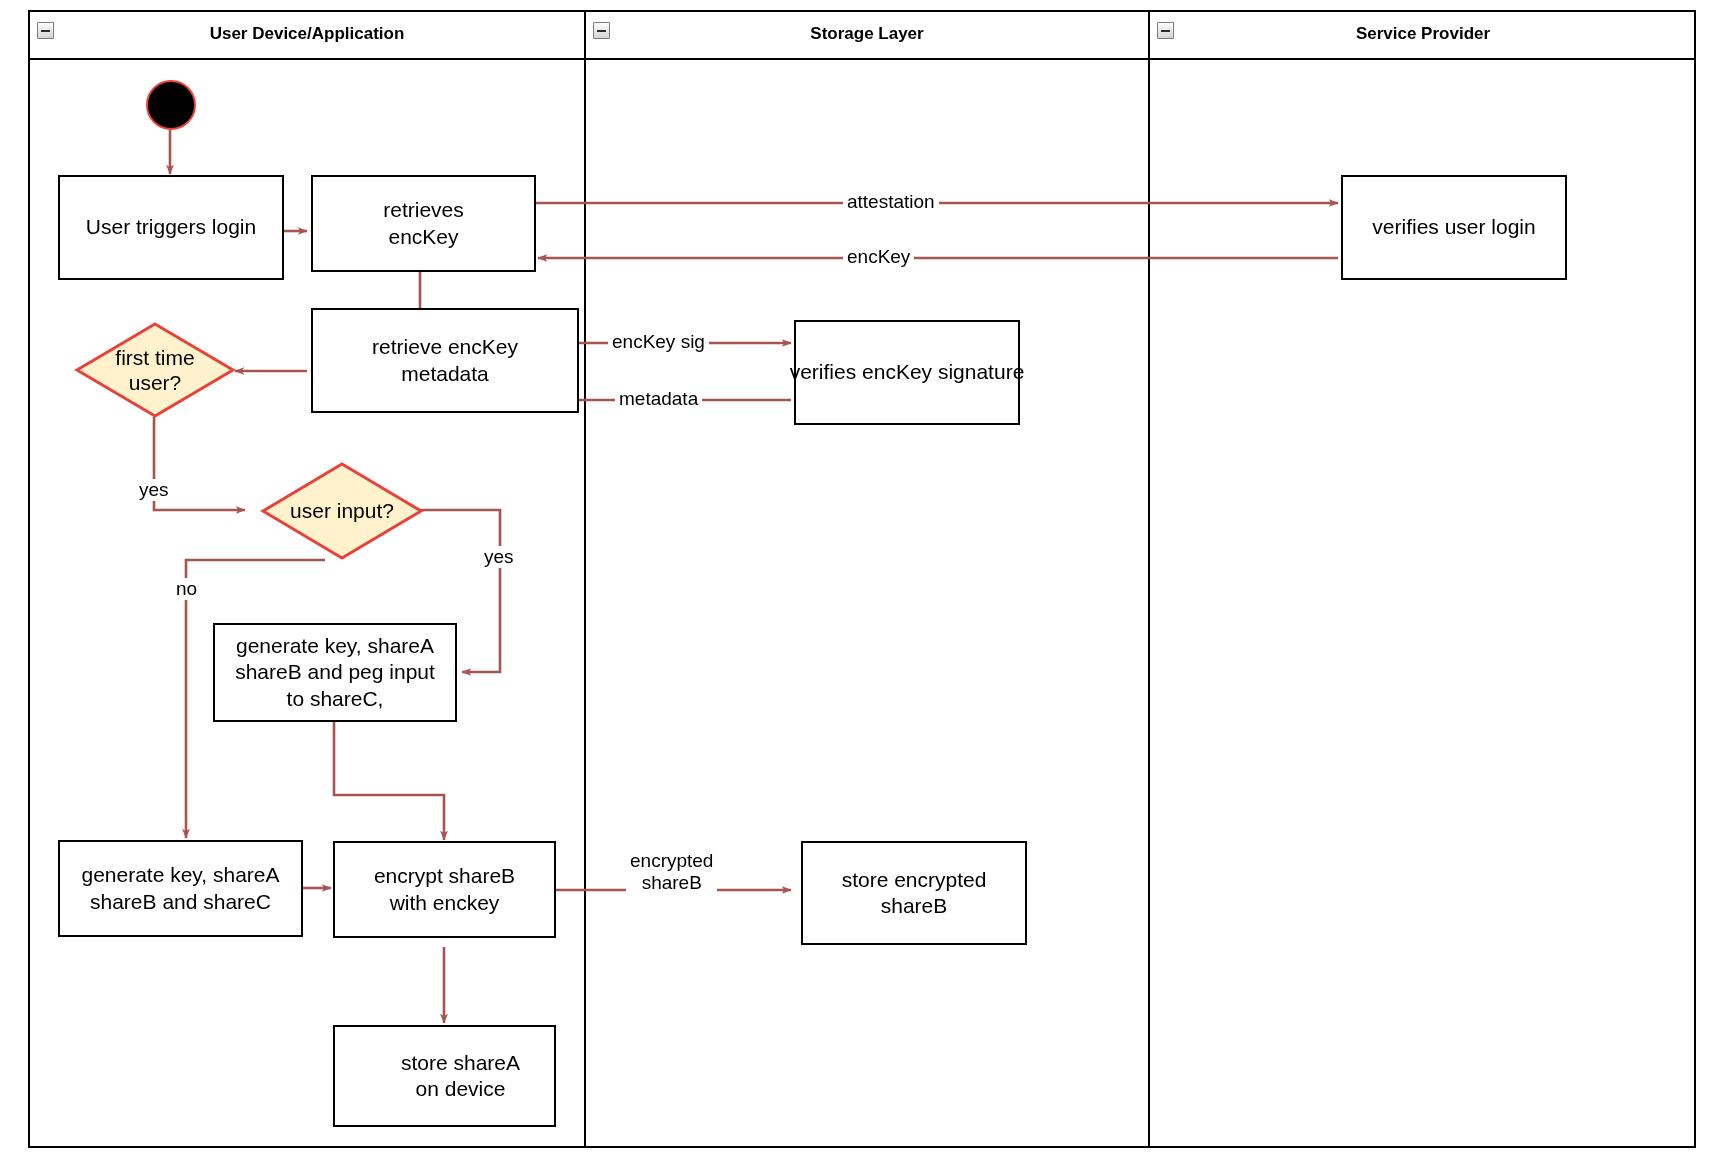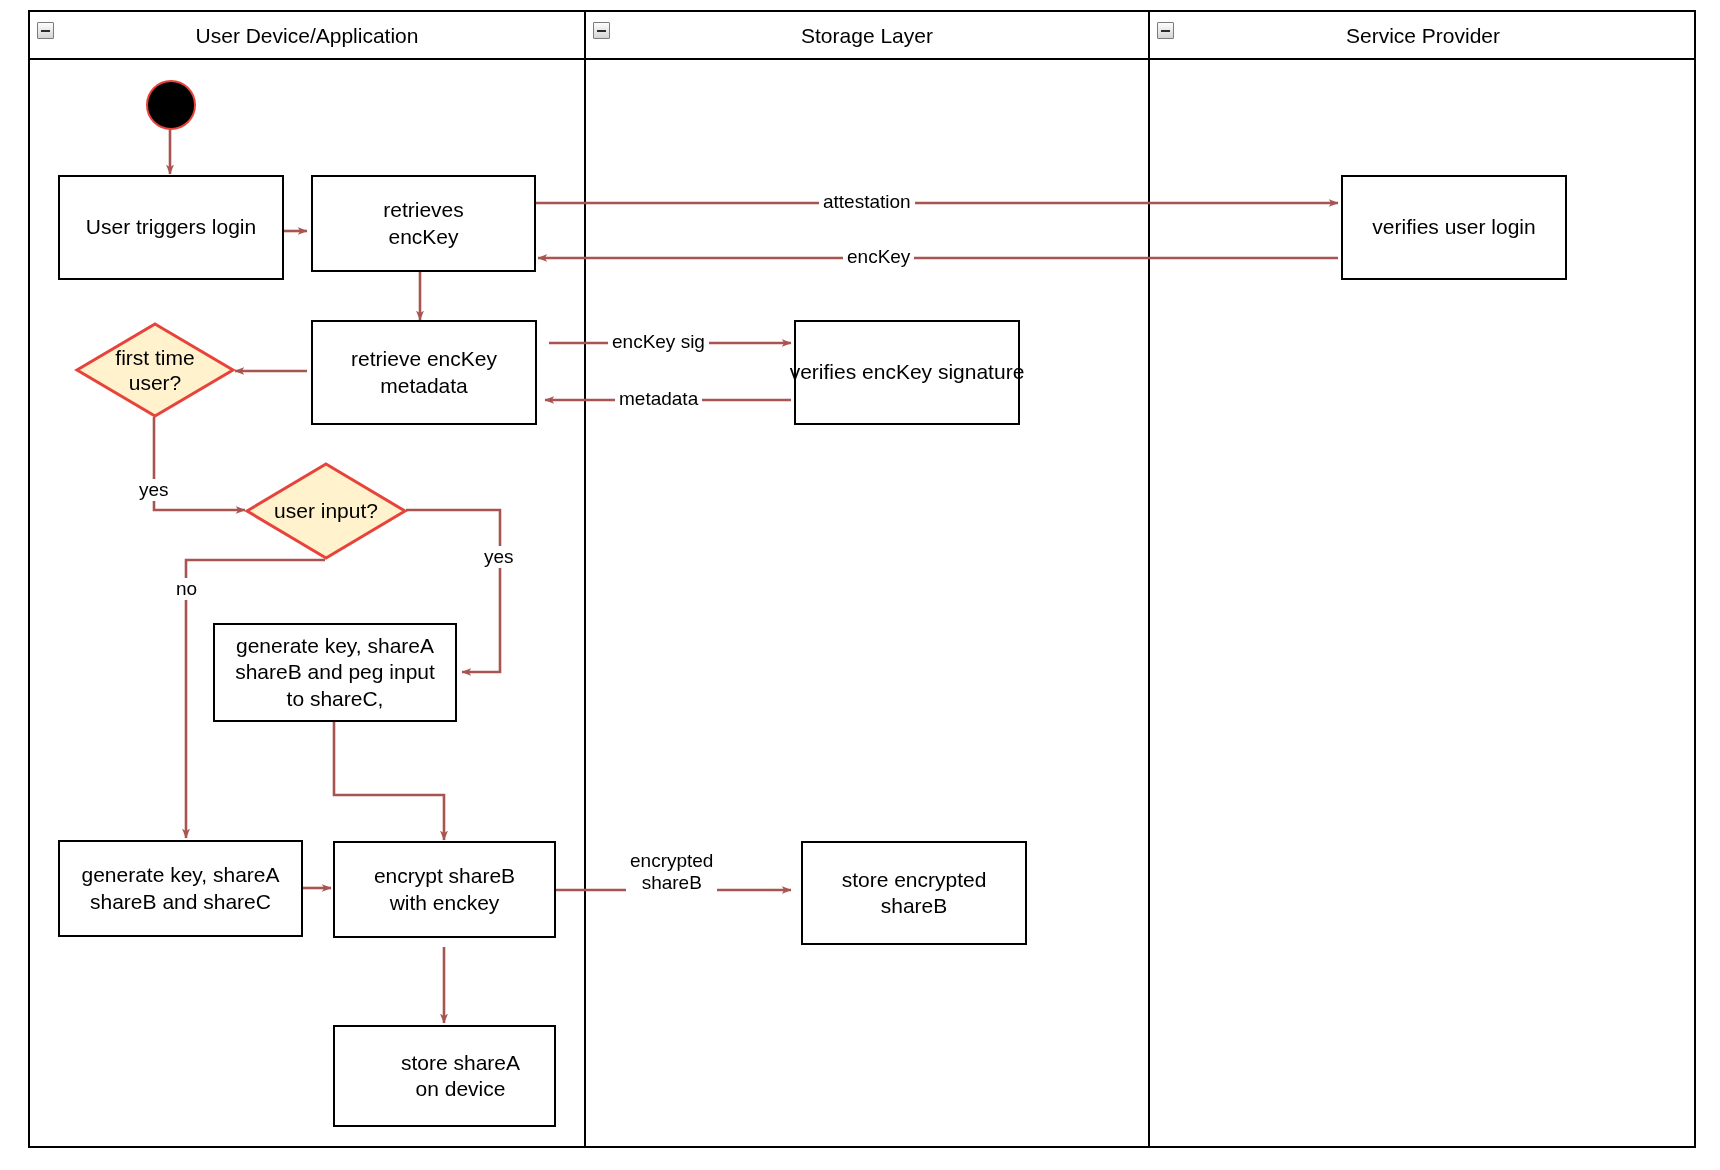--- a/index.html
+++ b/index.html
@@ -7,22 +7,22 @@
   #canvas{position:relative;width:1720px;height:1170px;background:#ffffff;overflow:hidden;}
 
   
   .lane-frame{position:absolute;box-sizing:border-box;border:2px solid #000;}
   .lane-divider{position:absolute;width:2px;background:#000;}
   .lane-header-rule{position:absolute;height:2px;background:#000;}
 
   .lane-title{
     position:absolute;
     text-align:center;
-    font-weight:normal;
-    font-size:21px;
+    font-weight:bold;
+    font-size:17px;
     color:#000;
     line-height:1;
     white-space:nowrap;
   }
 
   
   .collapse-box{
     position:absolute;
     width:17px;height:17px;
     box-sizing:border-box;
@@ -154,34 +154,34 @@
 
   <div class="start-node" style="left:146px;top:80px;width:50px;height:50px;"></div>
 
   <div class="node" style="left:58px;top:175px;width:226px;height:105px;">User triggers login</div>
 
   <div class="node" style="left:311px;top:175px;width:225px;height:97px;">retrieves
 encKey</div>
 
   <div class="node" style="left:1341px;top:175px;width:226px;height:105px;">verifies user login</div>
 
-  <div class="node" style="left:311px;top:320px;width:226px;height:105px;">retrieve encKey
+  <div class="node" style="left:311px;top:308px;width:268px;height:105px;">retrieve encKey
 metadata</div>
 
   <div class="node overflow" style="left:794px;top:320px;width:226px;height:105px;">verifies encKey signature</div>
 
   <div class="diamond-wrap" style="left:75px;top:322px;width:160px;height:96px;">
     <svg width="160" height="96" viewBox="0 0 160 96">
       <polygon points="80,2 158,48 80,94 2,48" fill="#fff2cc" stroke="#e8433a" stroke-width="3"></polygon>
     </svg>
     <div class="diamond-label">first time
 user?</div>
   </div>
 
-  <div class="diamond-wrap" style="left:245px;top:462px;width:162px;height:98px;text-decoration:underline;">
+  <div class="diamond-wrap" style="left:261px;top:462px;width:162px;height:98px;text-decoration:underline;">
     <svg width="162" height="98" viewBox="0 0 162 98">
       <polygon points="81,2 160,49 81,96 2,49" fill="#fff2cc" stroke="#e8433a" stroke-width="3"></polygon>
     </svg>
     <div class="diamond-label">user input?</div>
   </div>
 
   <div class="node" style="left:213px;top:623px;width:244px;height:99px;">generate key, shareA
 shareB and peg input
 to shareC,</div>
 
@@ -190,21 +190,21 @@
 
   <div class="node" style="left:333px;top:841px;width:223px;height:97px;">encrypt shareB
 with enckey</div>
 
   <div class="node" style="left:794px;top:841px;width:226px;height:104px;margin-left:7px;">store encrypted
 shareB</div>
 
   <div class="node" style="left:333px;top:1025px;width:223px;height:102px;padding-left:32px;">store shareA
 on device</div>
 
-  <div class="edge-label" style="left:819px;top:191px;">attestation</div>
+  <div class="edge-label" style="left:843px;top:191px;">attestation</div>
 
   <div class="edge-label" style="left:843px;top:246px;">encKey</div>
 
   <div class="edge-label" style="left:608px;top:331px;">encKey sig</div>
 
   <div class="edge-label" style="left:615px;top:388px;">metadata</div>
 
   <div class="edge-label" style="left:135px;top:479px;">yes</div>
 
   <div class="edge-label" style="left:480px;top:546px;">yes</div>

